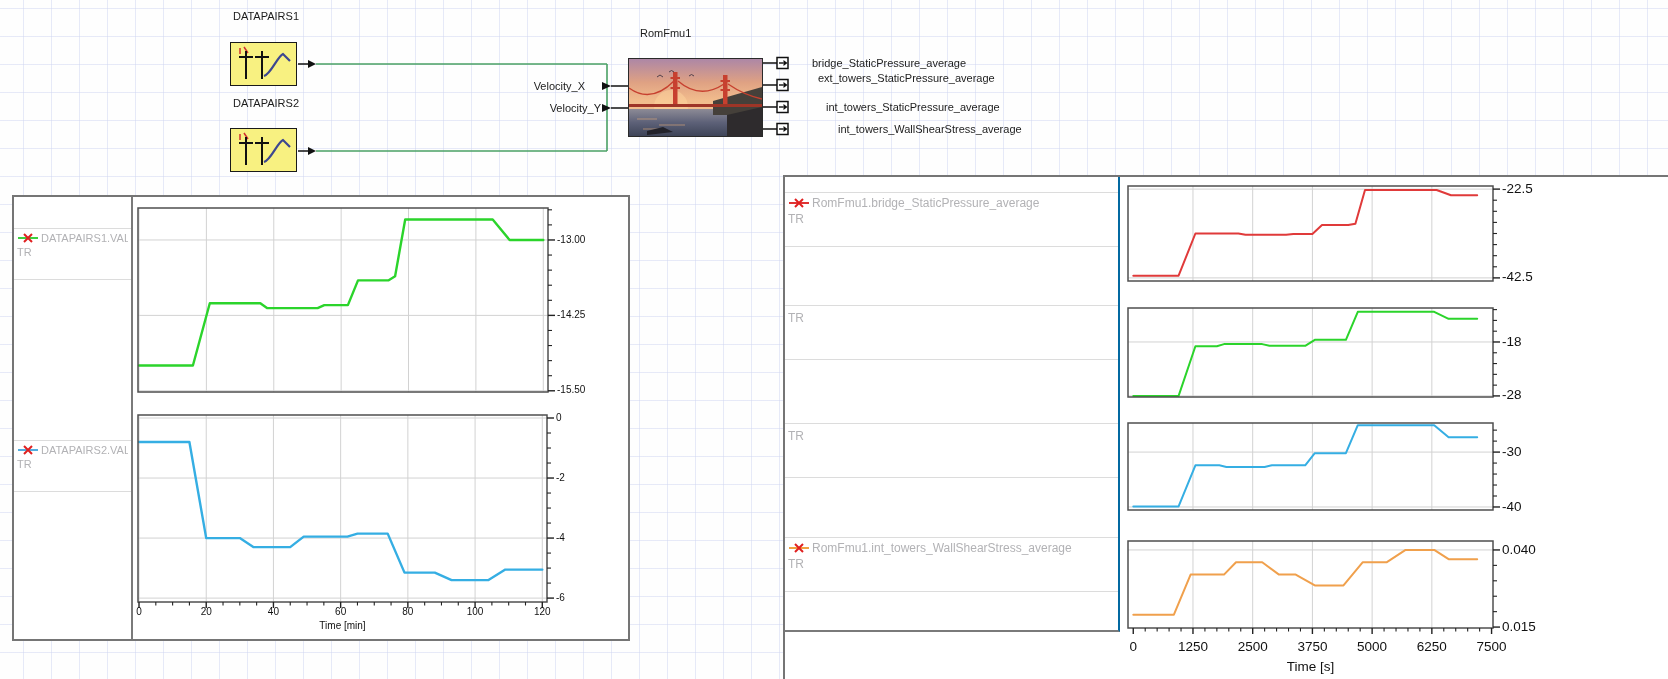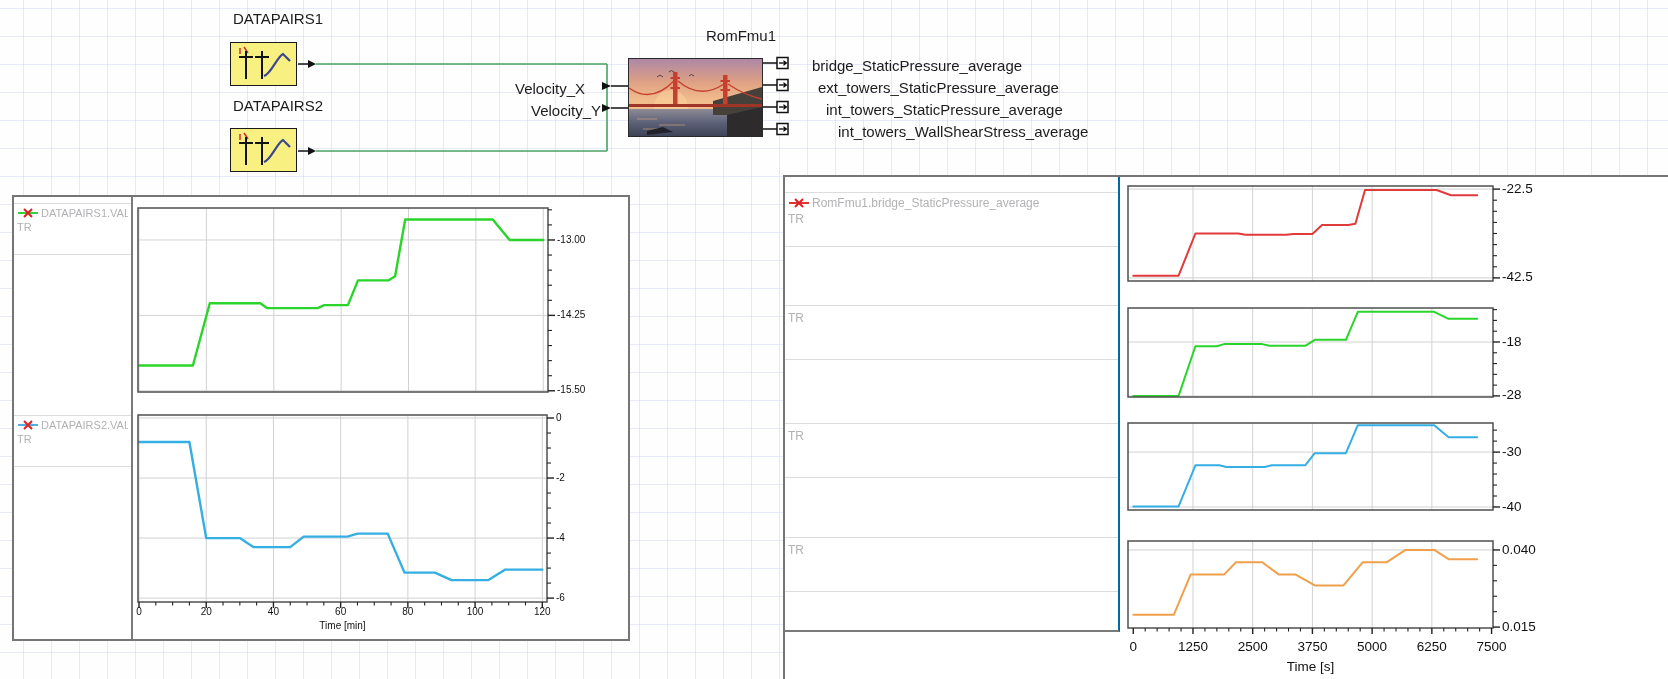--- a/index.html
+++ b/index.html
@@ -6,50 +6,50 @@
   body{font-family:"Liberation Sans","DejaVu Sans",sans-serif;}
   #canvas{
     position:relative;width:1668px;height:679px;overflow:hidden;
     background-color:#fefefe;
     background-image:
       linear-gradient(to right, rgba(210,216,242,.55) 1px, transparent 1px),
       linear-gradient(to bottom, rgba(210,216,242,.55) 1px, transparent 1px);
     background-size:28px 28px;
     background-position:-5px -20px;
   }
-  .dlabel{position:absolute;font-size:15px;color:#1c1c1c;white-space:nowrap;}
+  .dlabel{position:absolute;font-size:11px;color:#1c1c1c;white-space:nowrap;}
   .block{
     position:absolute;width:65px;height:42px;background:#f8f181;
     border:1.5px solid #1a1a1a;box-sizing:content-box;
   }
   .fmu{position:absolute;width:135px;height:79px;border:1px solid #2a2a2a;box-sizing:border-box;}
   .window{position:absolute;background:#ffffff;}
   #left-window{left:12px;top:195px;width:614px;height:442px;border:2px solid #757575;}
   #right-window{left:783px;top:175px;width:885px;height:504px;border-left:2px solid #757575;border-top:2px solid #757575;}
   .legend-col{position:absolute;left:0;top:0;}
   #left-window .legend-col{width:117px;height:100%;border-right:2px solid #7a7a7a;}
   #right-window .legend-col{width:333px;height:453px;border-right:2px solid #0369a1;border-bottom:2px solid #7a7a7a;}
   .legend-cell{position:absolute;left:0;border-top:1px solid #dcdcdc;border-bottom:1px solid #dcdcdc;
     padding:3px 3px 0 3px;box-sizing:border-box;color:#b2b2b5;}
-  #left-window .legend-cell{width:117px;height:52px;font-size:11px;}
+  #left-window .legend-cell{width:117px;height:52px;font-size:11px;margin-top:25px;}
   #right-window .legend-cell{width:333px;height:55px;font-size:12px;}
   .legend-line1{white-space:nowrap;overflow:hidden;display:flex;align-items:center;gap:2px;}
   .legend-label{white-space:nowrap;overflow:hidden;}
   .legend-sub{margin-top:2px;}
   .legicon{flex:0 0 auto;}
   #overlay{position:absolute;left:0;top:0;pointer-events:none;}
 </style>
 </head>
 <body>
 
 <div id="canvas">
 
   <div class="dlabel" style="left:233px;top:10px">DATAPAIRS1</div>
   <div class="dlabel" style="left:233px;top:97px">DATAPAIRS2</div>
-  <div class="dlabel" style="left:684px;top:27px;width:92px;text-align:right">RomFmu1</div>
+  <div class="dlabel" style="left:640px;top:27px;width:92px;text-align:left">RomFmu1</div>
 
   <div class="block" style="left:230px;top:42px">
     <svg width="65" height="42" viewBox="0 0 65 42">
       <path d="M9,5 v6 M13,4 l4,6" stroke="#d03030" stroke-width="1.5" fill="none"></path>
       <path d="M15,8 V36 M8,14 H22" stroke="#111" stroke-width="2" fill="none"></path>
       <path d="M31,8 V36 M24,14 H38" stroke="#111" stroke-width="2" fill="none"></path>
       <path d="M33,33 C40,31 46,14 52,11 L59,18" stroke="#3d4790" stroke-width="2.2" fill="none"></path>
     </svg>
   </div>
   <div class="block" style="left:230px;top:128px">
@@ -92,21 +92,21 @@
       <rect x="0" y="45" width="133" height="3" fill="#9e3527"></rect>
       <path d="M28,18 l3,-2 l3,2 M40,13 l2.5,-1.5 l2.5,1.5 M60,17 l2.5,-1.5 l2.5,1.5" stroke="#51404a" stroke-width="1" fill="none"></path>
       <path d="M8,60 h20 M30,66 h26 M14,70 h18" stroke="rgba(238,178,122,0.55)" stroke-width="1.2"></path>
       <path d="M18,72 l16,-4 l10,5 l-26,3 Z" fill="#23232b"></path>
     </svg>
   </div>
 
   <div class="dlabel" style="left:508px;top:80px;width:77px;text-align:right">Velocity_X</div>
   <div class="dlabel" style="left:524px;top:102px;width:77px;text-align:right">Velocity_Y</div>
   <div class="dlabel" style="left:812px;top:57px">bridge_StaticPressure_average</div>
-  <div class="dlabel" style="left:818px;top:79px">ext_towers_StaticPressure_average</div>
+  <div class="dlabel" style="left:818px;top:72px">ext_towers_StaticPressure_average</div>
   <div class="dlabel" style="left:826px;top:101px">int_towers_StaticPressure_average</div>
   <div class="dlabel" style="left:838px;top:123px">int_towers_WallShearStress_average</div>
 
   <div class="window" id="left-window">
     <div class="legend-col">
       <div class="legend-cell" style="top:6px">
         <div class="legend-line1">
           <svg class="legicon" width="22" height="10">
             <line class="lcol" x1="1" y1="5" x2="21" y2="5" stroke-width="2" stroke="#3ecf3e"></line>
             <path d="M7,1 L15,9 M15,1 L7,9" stroke="#e02020" stroke-width="2" fill="none"></path>
@@ -140,20 +140,27 @@
         </div>
         <div class="legend-sub">TR</div>
       </div>
       <div class="legend-cell" style="top:128px">
         <div class="legend-sub">TR</div>
       </div>
       <div class="legend-cell" style="top:246px">
         <div class="legend-sub">TR</div>
       </div>
       <div class="legend-cell" style="top:360px">
+        <div class="legend-line1">
+          <svg class="legicon" width="22" height="10">
+            <line class="lcol" x1="1" y1="5" x2="21" y2="5" stroke-width="2" stroke="#f0a040"></line>
+            <path d="M7,1 L15,9 M15,1 L7,9" stroke="#e02020" stroke-width="2" fill="none"></path>
+          </svg>
+          <span class="legend-label">RomFmu1.int_towers_WallShearStress_average</span>
+        </div>
         <div class="legend-sub">TR</div>
       </div>
     </div>
   </div>
 
   <svg id="overlay" width="1668" height="679">
       <g>
         <line x1="298" y1="64" x2="308" y2="64" stroke="#111" stroke-width="1.5"></line>
         <polygon points="308,60 308,68 316,64" fill="#111"></polygon>
         <line x1="298" y1="151" x2="308" y2="151" stroke="#111" stroke-width="1.5"></line>

